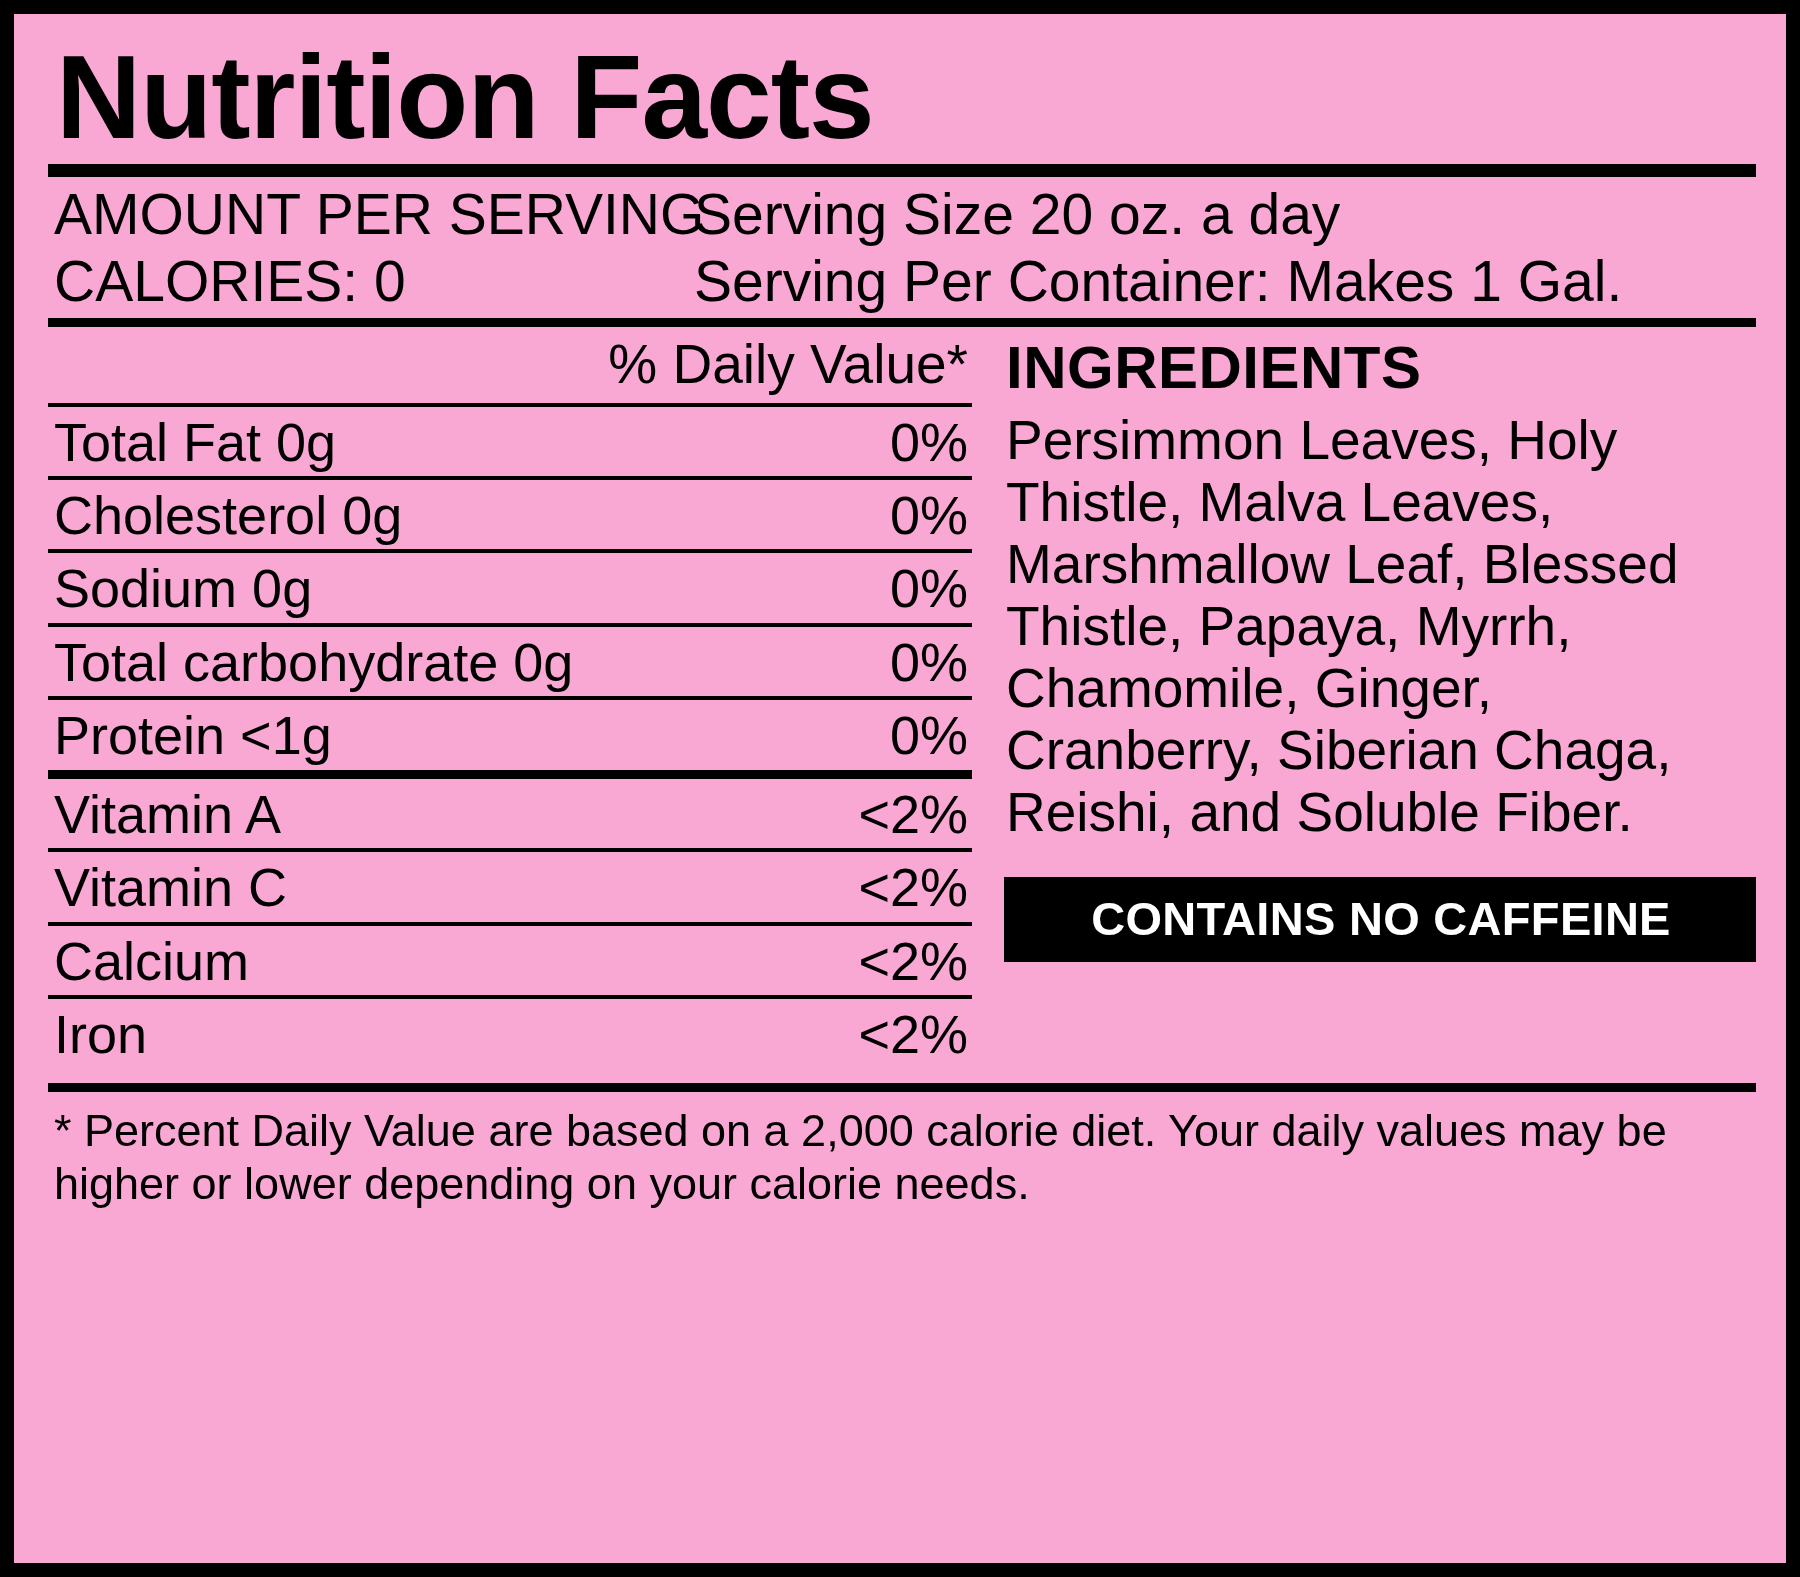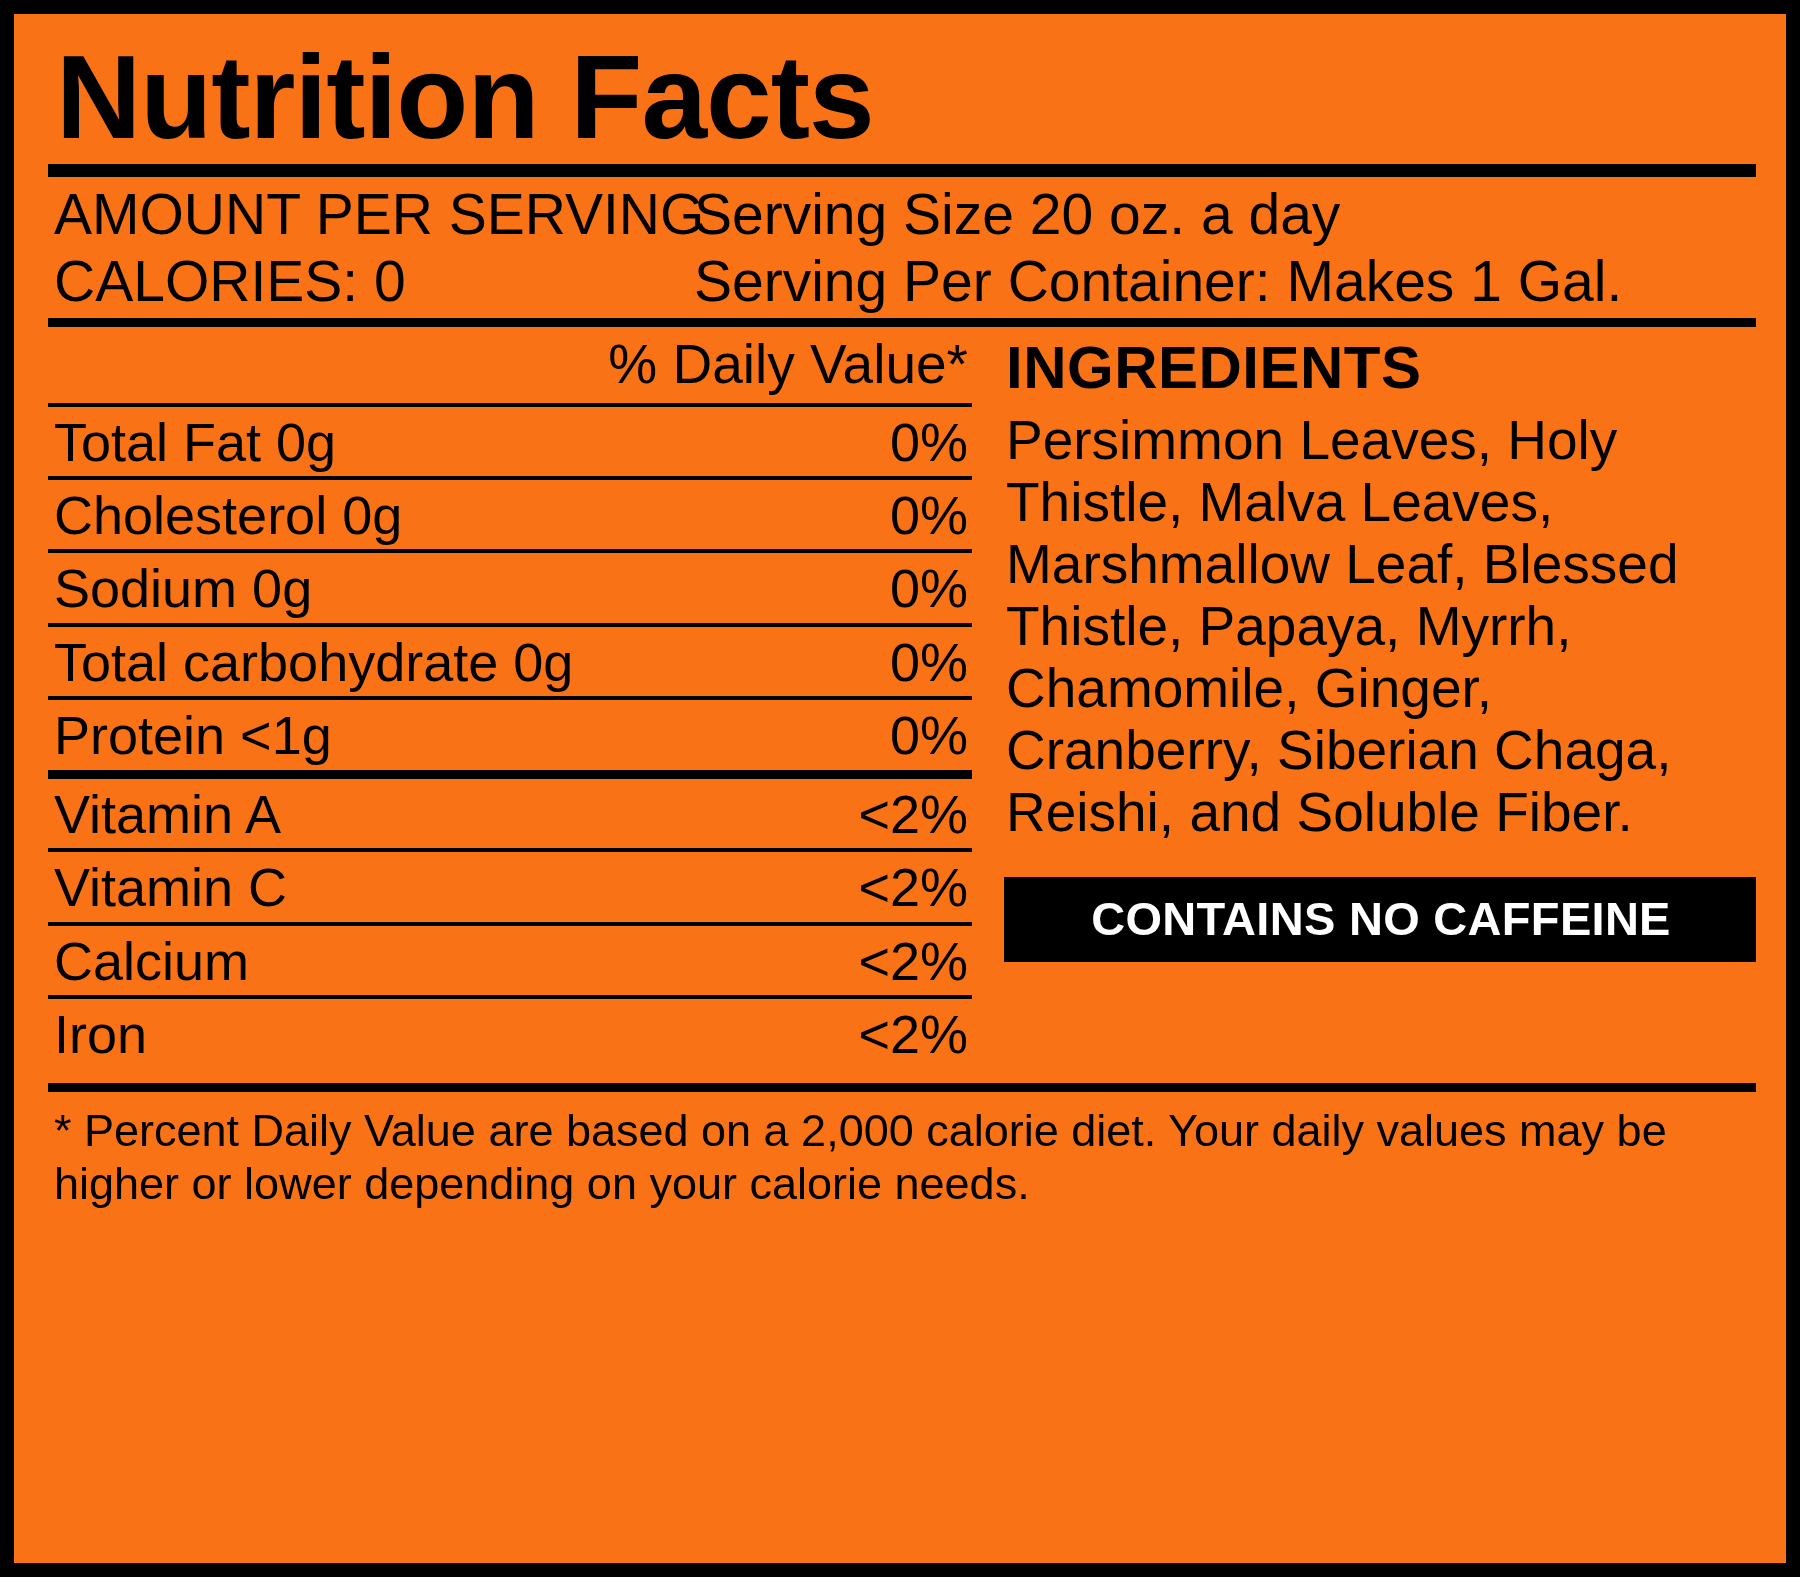--- a/index.html
+++ b/index.html
@@ -9,21 +9,21 @@
   }
   body {
     font-family: "Liberation Sans", sans-serif;
     color: #000000;
   }
   .label {
     position: relative;
     width: 1800px;
     height: 1577px;
     box-sizing: border-box;
-    background: #f97316;
+    background: #f9a8d4;
     border: 14px solid #000000;
     overflow: hidden;
   }
   .inner {
     box-sizing: border-box;
     width: 100%;
     height: 100%;
     padding: 18px 30px 10px 34px;
     display: flex;
     flex-direction: column;

